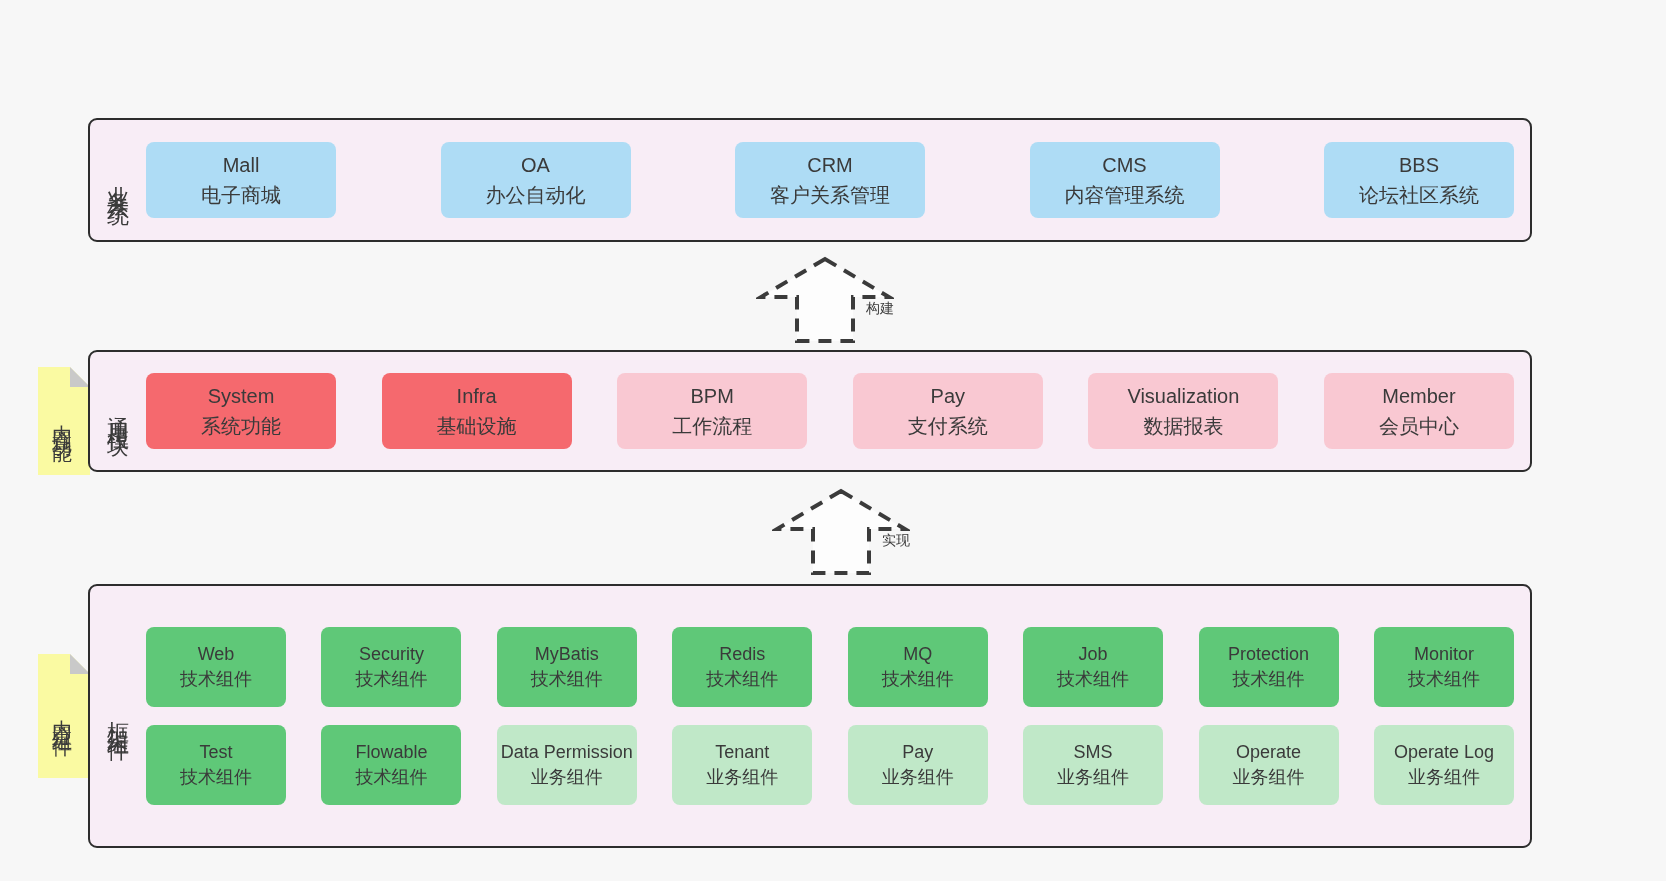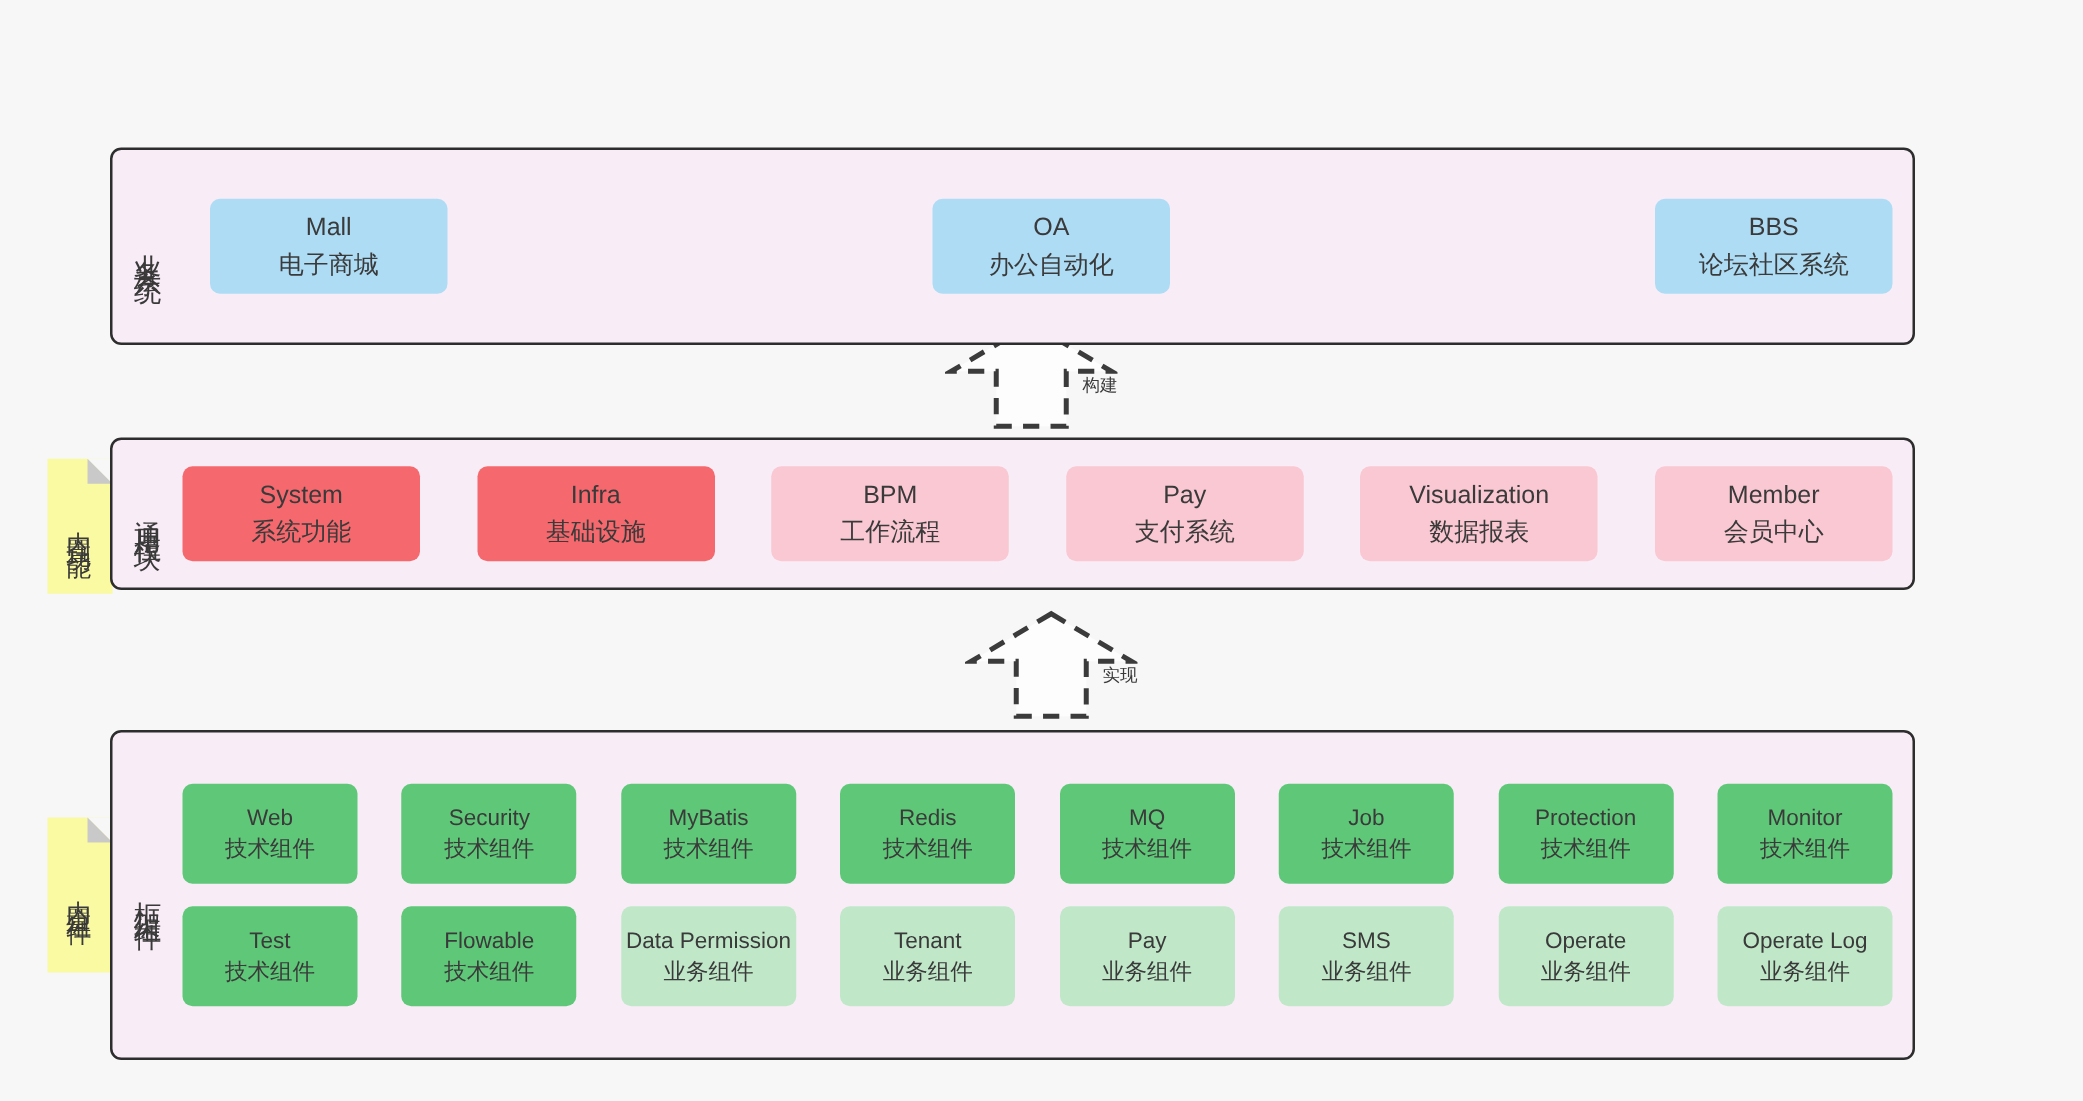--- a/index.html
+++ b/index.html
@@ -14,21 +14,21 @@
 
   
   .band {
     position:absolute; left:88px; width:1444px;
     background:var(--band-bg,#f8edf6);
     border:2px solid var(--band-border,#2d2d2d);
     border-radius:9px;
     display:flex;
     z-index:1;
   }
-  .band-business  { top:118px; height:158px;gap:22px; }
+  .band-business  { top:118px; height:124px; }
   .band-modules   { top:350px; height:122px; }
   .band-framework { top:584px; height:264px; }
 
   .band-label {
     flex:0 0 56px; display:flex; align-items:center; justify-content:center;
   }
   .band-label span {
     writing-mode:vertical-rl; text-orientation:upright;
     font-size:22px; letter-spacing:6px; color:var(--text,#3a3a3a);
   }
@@ -104,20 +104,28 @@
   <div class="box-row">
     <div class="box blue">
       <div>Mall</div>
       <div>电子商城</div>
     </div>
     <div class="box blue">
       <div>OA</div>
       <div>办公自动化</div>
     </div>
     <div class="box blue">
+      <div>CRM</div>
+      <div>客户关系管理</div>
+    </div>
+    <div class="box blue">
+      <div>CMS</div>
+      <div>内容管理系统</div>
+    </div>
+    <div class="box blue">
       <div>BBS</div>
       <div>论坛社区系统</div>
     </div>
   </div>
 </section>
 
 <div class="arrow arrow-build">
   <svg viewBox="0 0 138 88">
     <polygon points="69,3 133,41 97,41 97,85 41,85 41,41 5,41"></polygon>
   </svg>

